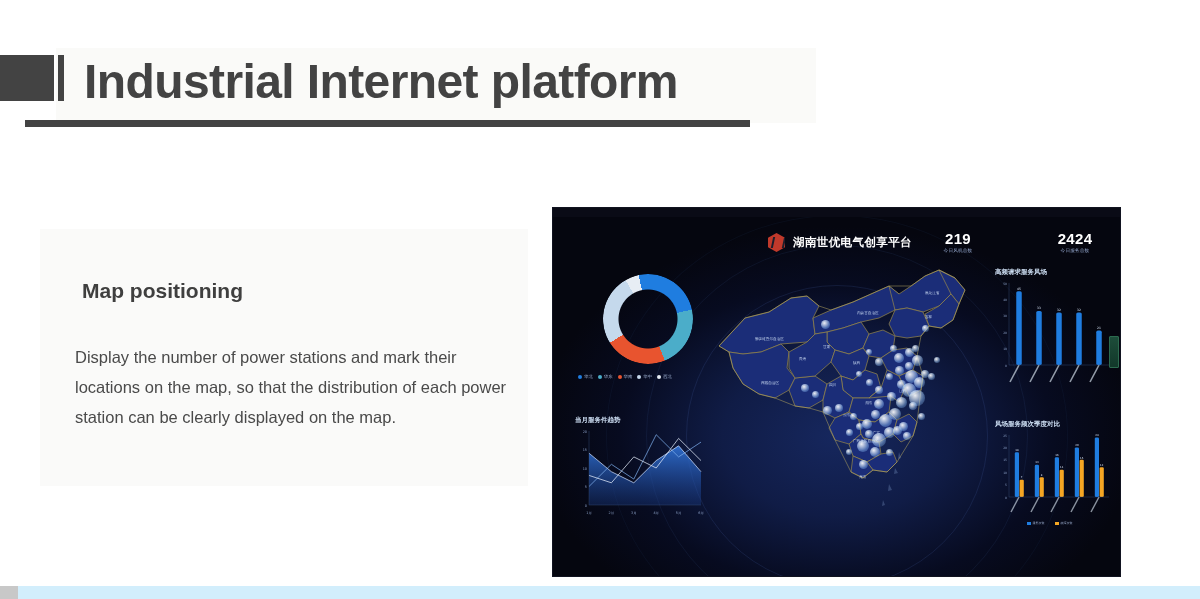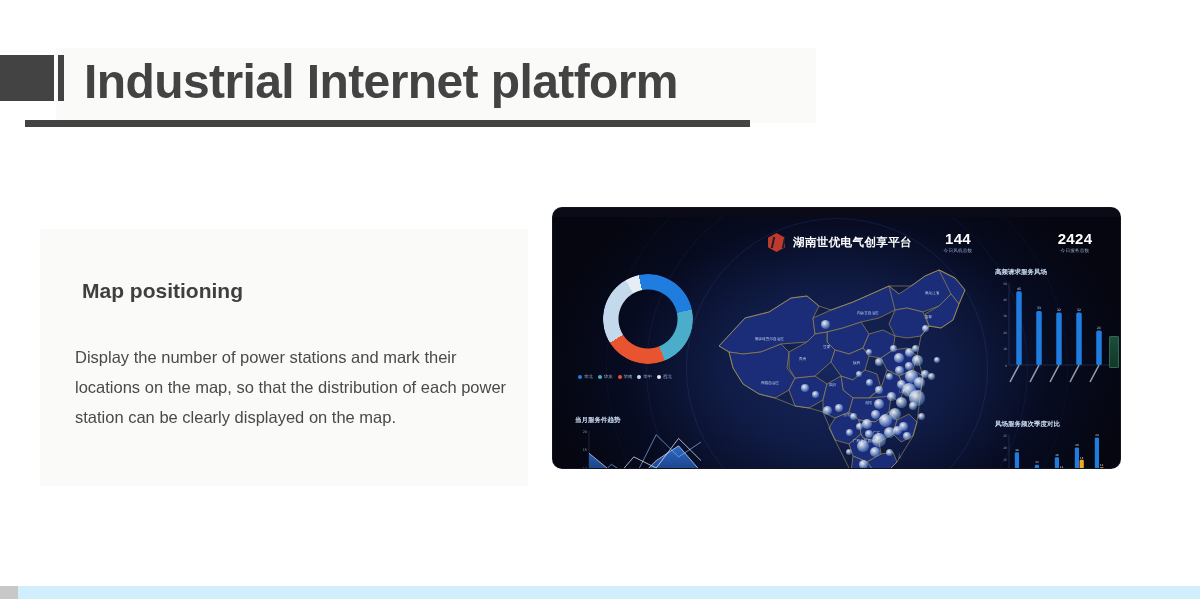--- a/index.html
+++ b/index.html
@@ -96,25 +96,24 @@
     line-height: 30px;
     color: #4a4a4a;
   }
 
   
   #dashboard {
     position: absolute;
     left: 553px;
     top: 208px;
     width: 567px;
-    height: 260px;
+    height: 368px;
     background: #05060f;
     overflow: hidden;
     box-shadow: 0 0 0 1px #111320;
-    border-radius: 9px;
   }
   #dash-sky {
     position: absolute;
     left: 0; top: 0; right: 0; bottom: 0;
     background:
       radial-gradient(ellipse 300px 210px at 50% 62%, #16275e 0%, #101c46 38%, #070b20 72%, #05060f 100%),
       radial-gradient(ellipse 420px 120px at 52% 8%, #131b3c 0%, #06070f 80%);
   }
   .dash-ring {
     position: absolute;
@@ -323,21 +322,21 @@
   <div class="dash-ring" id="dash-ring-2"></div>
   <div class="dash-ring" id="dash-ring-3"></div>
   <div id="dash-topbar"></div>
 
   <div id="dash-logo">
       <div class="hex"></div>
     </div>
   <div id="dash-title">湖南世优电气创享平台</div>
 
   <div class="kpi" id="kpi-0">
-    <div class="kpi-value">144</div>
+    <div class="kpi-value">219</div>
     <div class="kpi-label">今日风机总数</div>
   </div>
   <div class="kpi" id="kpi-1">
     <div class="kpi-value">2424</div>
     <div class="kpi-label">今日服务总数</div>
   </div>
 
   <div id="donut-panel">
     <div id="donut"></div>
     <div id="donut-legend">

